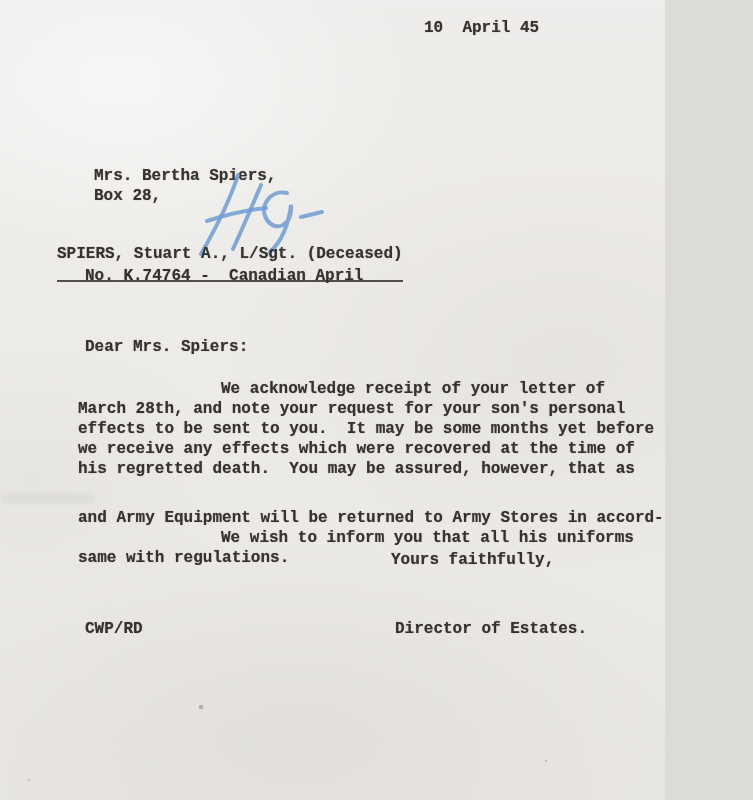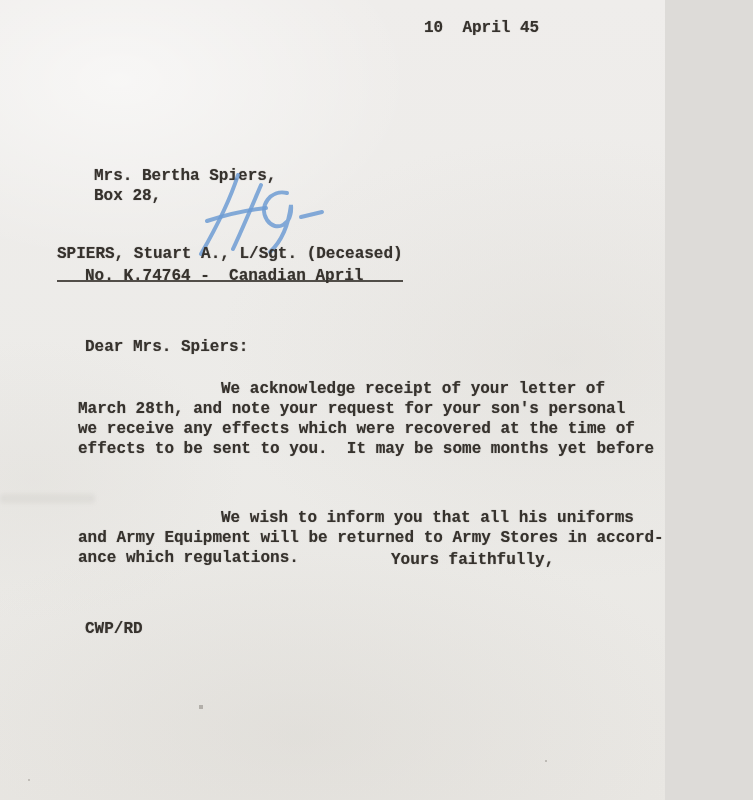--- a/index.html
+++ b/index.html
@@ -93,31 +93,33 @@
 
   <div class="typewriter" style="left:57px; top:244px;"><span class="underlined">SPIERS, Stuart A., L/Sgt. (Deceased)</span></div>
 
   <div class="typewriter" style="left:85px; top:266px;">No. K.74764 -  Canadian April</div>
 
   <div class="typewriter" style="left:85px; top:296px;margin-top:41px;">Dear Mrs. Spiers:</div>
 
   <div class="para" style="top:343px;">
     <div class="typewriter indent">We acknowledge receipt of your letter of</div>
     <div class="typewriter">March 28th, and note your request for your son's personal</div>
+    <div class="typewriter">effects to be sent to you.  It may be some months yet before</div>
     <div class="typewriter">we receive any effects which were recovered at the time of</div>
-    <div class="typewriter">effects to be sent to you.  It may be some months yet before</div>
+    <div class="typewriter">his regretted death.  You may be assured, however, that as</div>
   </div>
 
   <div class="para" style="top:472px;">
+    <div class="typewriter">and Army Equipment will be returned to Army Stores in accord-</div>
     <div class="typewriter indent">We wish to inform you that all his uniforms</div>
-    <div class="typewriter">and Army Equipment will be returned to Army Stores in accord-</div>
-    <div class="typewriter">ance which regulations.</div>
+    <div class="typewriter">same with regulations.</div>
   </div>
 
   <div class="typewriter" style="left:391px; top:550px;">Yours faithfully,</div>
 
   <div class="typewriter" style="left:85px; top:619px;font-family:Liberation Mono, monospace;">CWP/RD</div>
 
+  <div class="typewriter" style="left:395px; top:619px;">Director of Estates.</div>
 
   <div class="smudge"></div>
   <div class="specks"></div>
 
 </div>
 
 </body></html>

